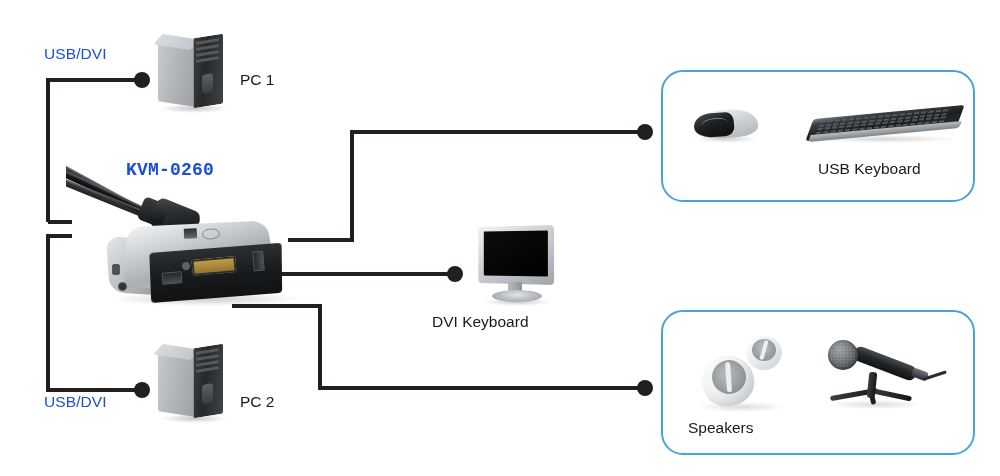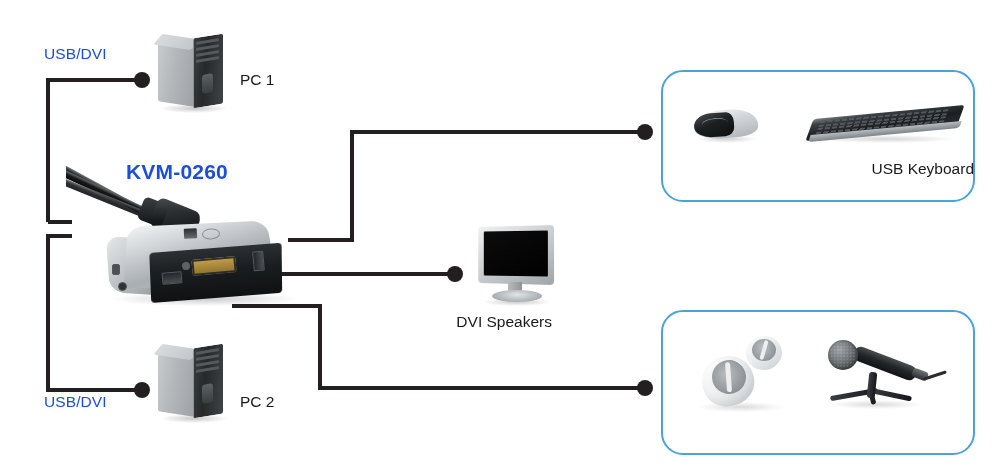--- a/index.html
+++ b/index.html
@@ -14,27 +14,27 @@
     background:#ffffff;
     overflow:hidden;
   }
   .label{
     position:absolute;
     font-size:15.5px;
     color:#1d4ed8;
     white-space:nowrap;
     letter-spacing:0.1px;
   }
-  .label.bold{font-weight:bold;font-size:21px;letter-spacing:0.2px;}
+  .label.bold{font-weight:bold;font-size:18px;letter-spacing:0.2px;font-family:Liberation Mono, monospace;}
   .cap{
     position:absolute;
     font-size:15.5px;
     color:#1a1a1a;
     white-space:nowrap;
-    text-align:right;
+    text-align:left;
   }
   
   .group-box{
     position:absolute;
     border:2px solid #4aa3d4;
     border-radius:22px;
     background:transparent;
     box-sizing:border-box;
   }
   
@@ -415,21 +415,21 @@
   </div>
   <div class="cap" style="left:240px; top:393px;">PC 2</div>
 
   <div class="mon" style="left:476px; top:226px; width:82px; height:82px;">
     <div class="mshadow"></div>
     <div class="bezel"></div>
     <div class="screen"></div>
     <div class="neck"></div>
     <div class="base"></div>
   </div>
-  <div class="cap" style="left:432px; top:313px; width:120px;">DVI Speakers</div>
+  <div class="cap" style="left:432px; top:313px; width:120px;">DVI Keyboard</div>
 
   <div class="group-box" style="left:661px; top:70px; width:314px; height:132px;"></div>
 
   <div class="mouse" style="left:694px; top:104px; width:70px; height:42px;">
     <div class="mshadow"></div>
     <div class="body"></div>
     <div class="dark"></div>
     <div class="accent"></div>
   </div>
 
@@ -437,31 +437,32 @@
     <div class="kshadow"></div>
     <div class="slab"></div>
     <div class="edge"></div>
     <div class="keys">
       <i style="top:0px;"></i>
         <i style="top:3.6px;"></i>
         <i style="top:7.2px;"></i>
         <i style="top:10.8px;"></i>
     </div>
   </div>
-  <div class="cap" style="left:844px; top:160px; width:130px;">USB Keyboard</div>
+  <div class="cap" style="left:818px; top:160px; width:130px;">USB Keyboard</div>
 
   <div class="group-box" style="left:661px; top:310px; width:314px; height:145px;"></div>
 
   <div class="spk" style="left:694px; top:330px; width:96px; height:84px;">
     <div class="sshadow"></div>
     <div class="small"></div>
     <div class="smallcone"></div>
     <div class="big"></div>
     <div class="bigcone"></div>
   </div>
+  <div class="cap" style="left:688px; top:419px; width:108px;">Speakers</div>
 
   <div class="mic" style="left:824px; top:330px; width:120px; height:84px;">
     <div class="mcshadow"></div>
     <div class="l1 leg"></div>
     <div class="l2 leg"></div>
     <div class="l3 leg"></div>
     <div class="stand1"></div>
     <div class="handle"></div>
     <div class="tip"></div>
     <div class="wire"></div>

